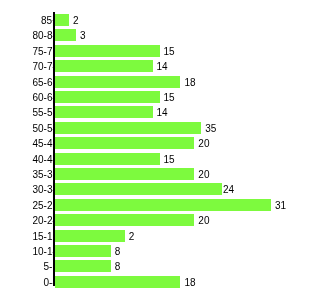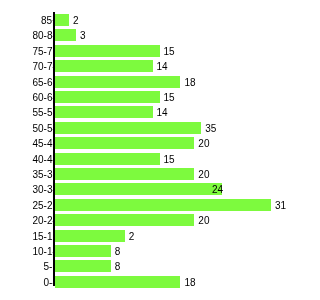--- a/index.html
+++ b/index.html
@@ -127,21 +127,21 @@
           <div class="bar-value" style="left: 163.516px;">15</div>
         </div>
         <div class="bar-row" style="top: 167px;">
           <div class="tick-label">35-39</div>
           <div class="bar" style="width: 139.355px; background: rgb(125, 250, 62);"></div>
           <div class="bar-value" style="left: 198.355px;">20</div>
         </div>
         <div class="bar-row" style="top: 182.4px;">
           <div class="tick-label">30-34</div>
           <div class="bar" style="width: 167.226px; background: rgb(125, 250, 62);"></div>
-          <div class="bar-value" style="left: 212px;">24</div>
+          <div class="bar-value" style="left: 223px;">24</div>
         </div>
         <div class="bar-row" style="top: 197.8px;">
           <div class="tick-label">25-29</div>
           <div class="bar" style="width: 216px; background: rgb(125, 250, 62);"></div>
           <div class="bar-value" style="left: 275px;">31</div>
         </div>
         <div class="bar-row" style="top: 213.2px;">
           <div class="tick-label">20-24</div>
           <div class="bar" style="width: 139.355px; background: rgb(125, 250, 62);"></div>
           <div class="bar-value" style="left: 198.355px;">20</div>

